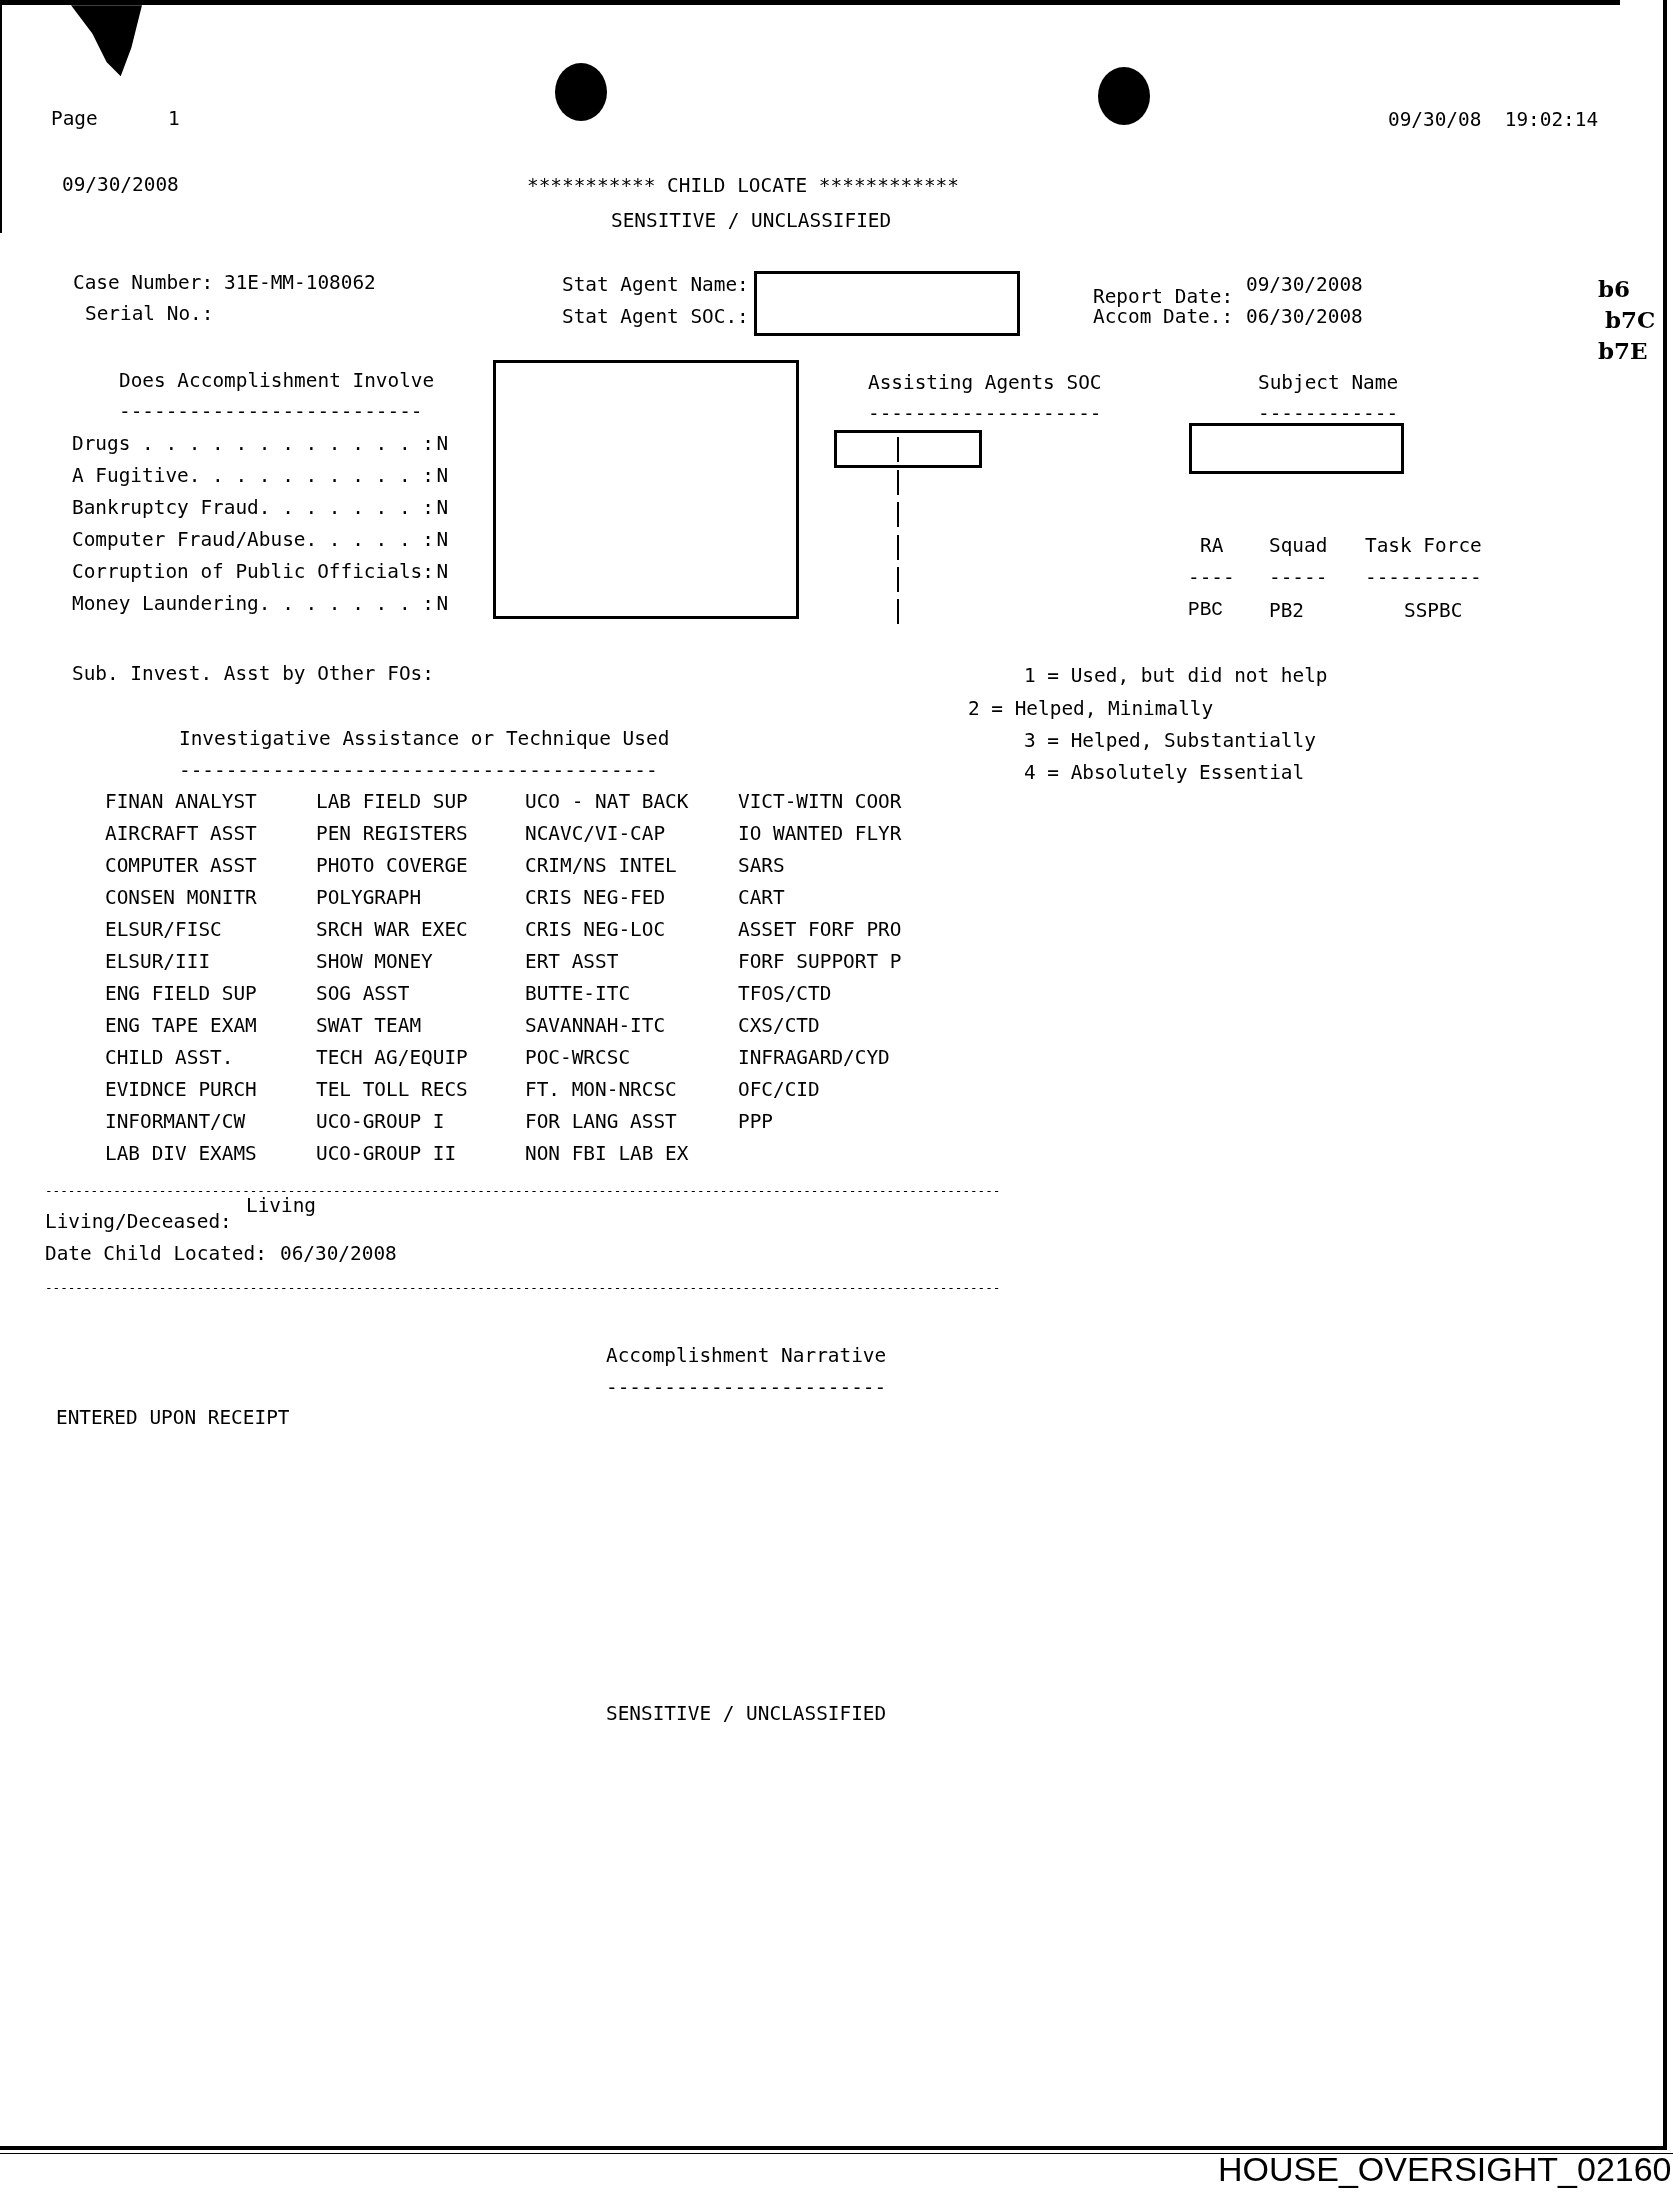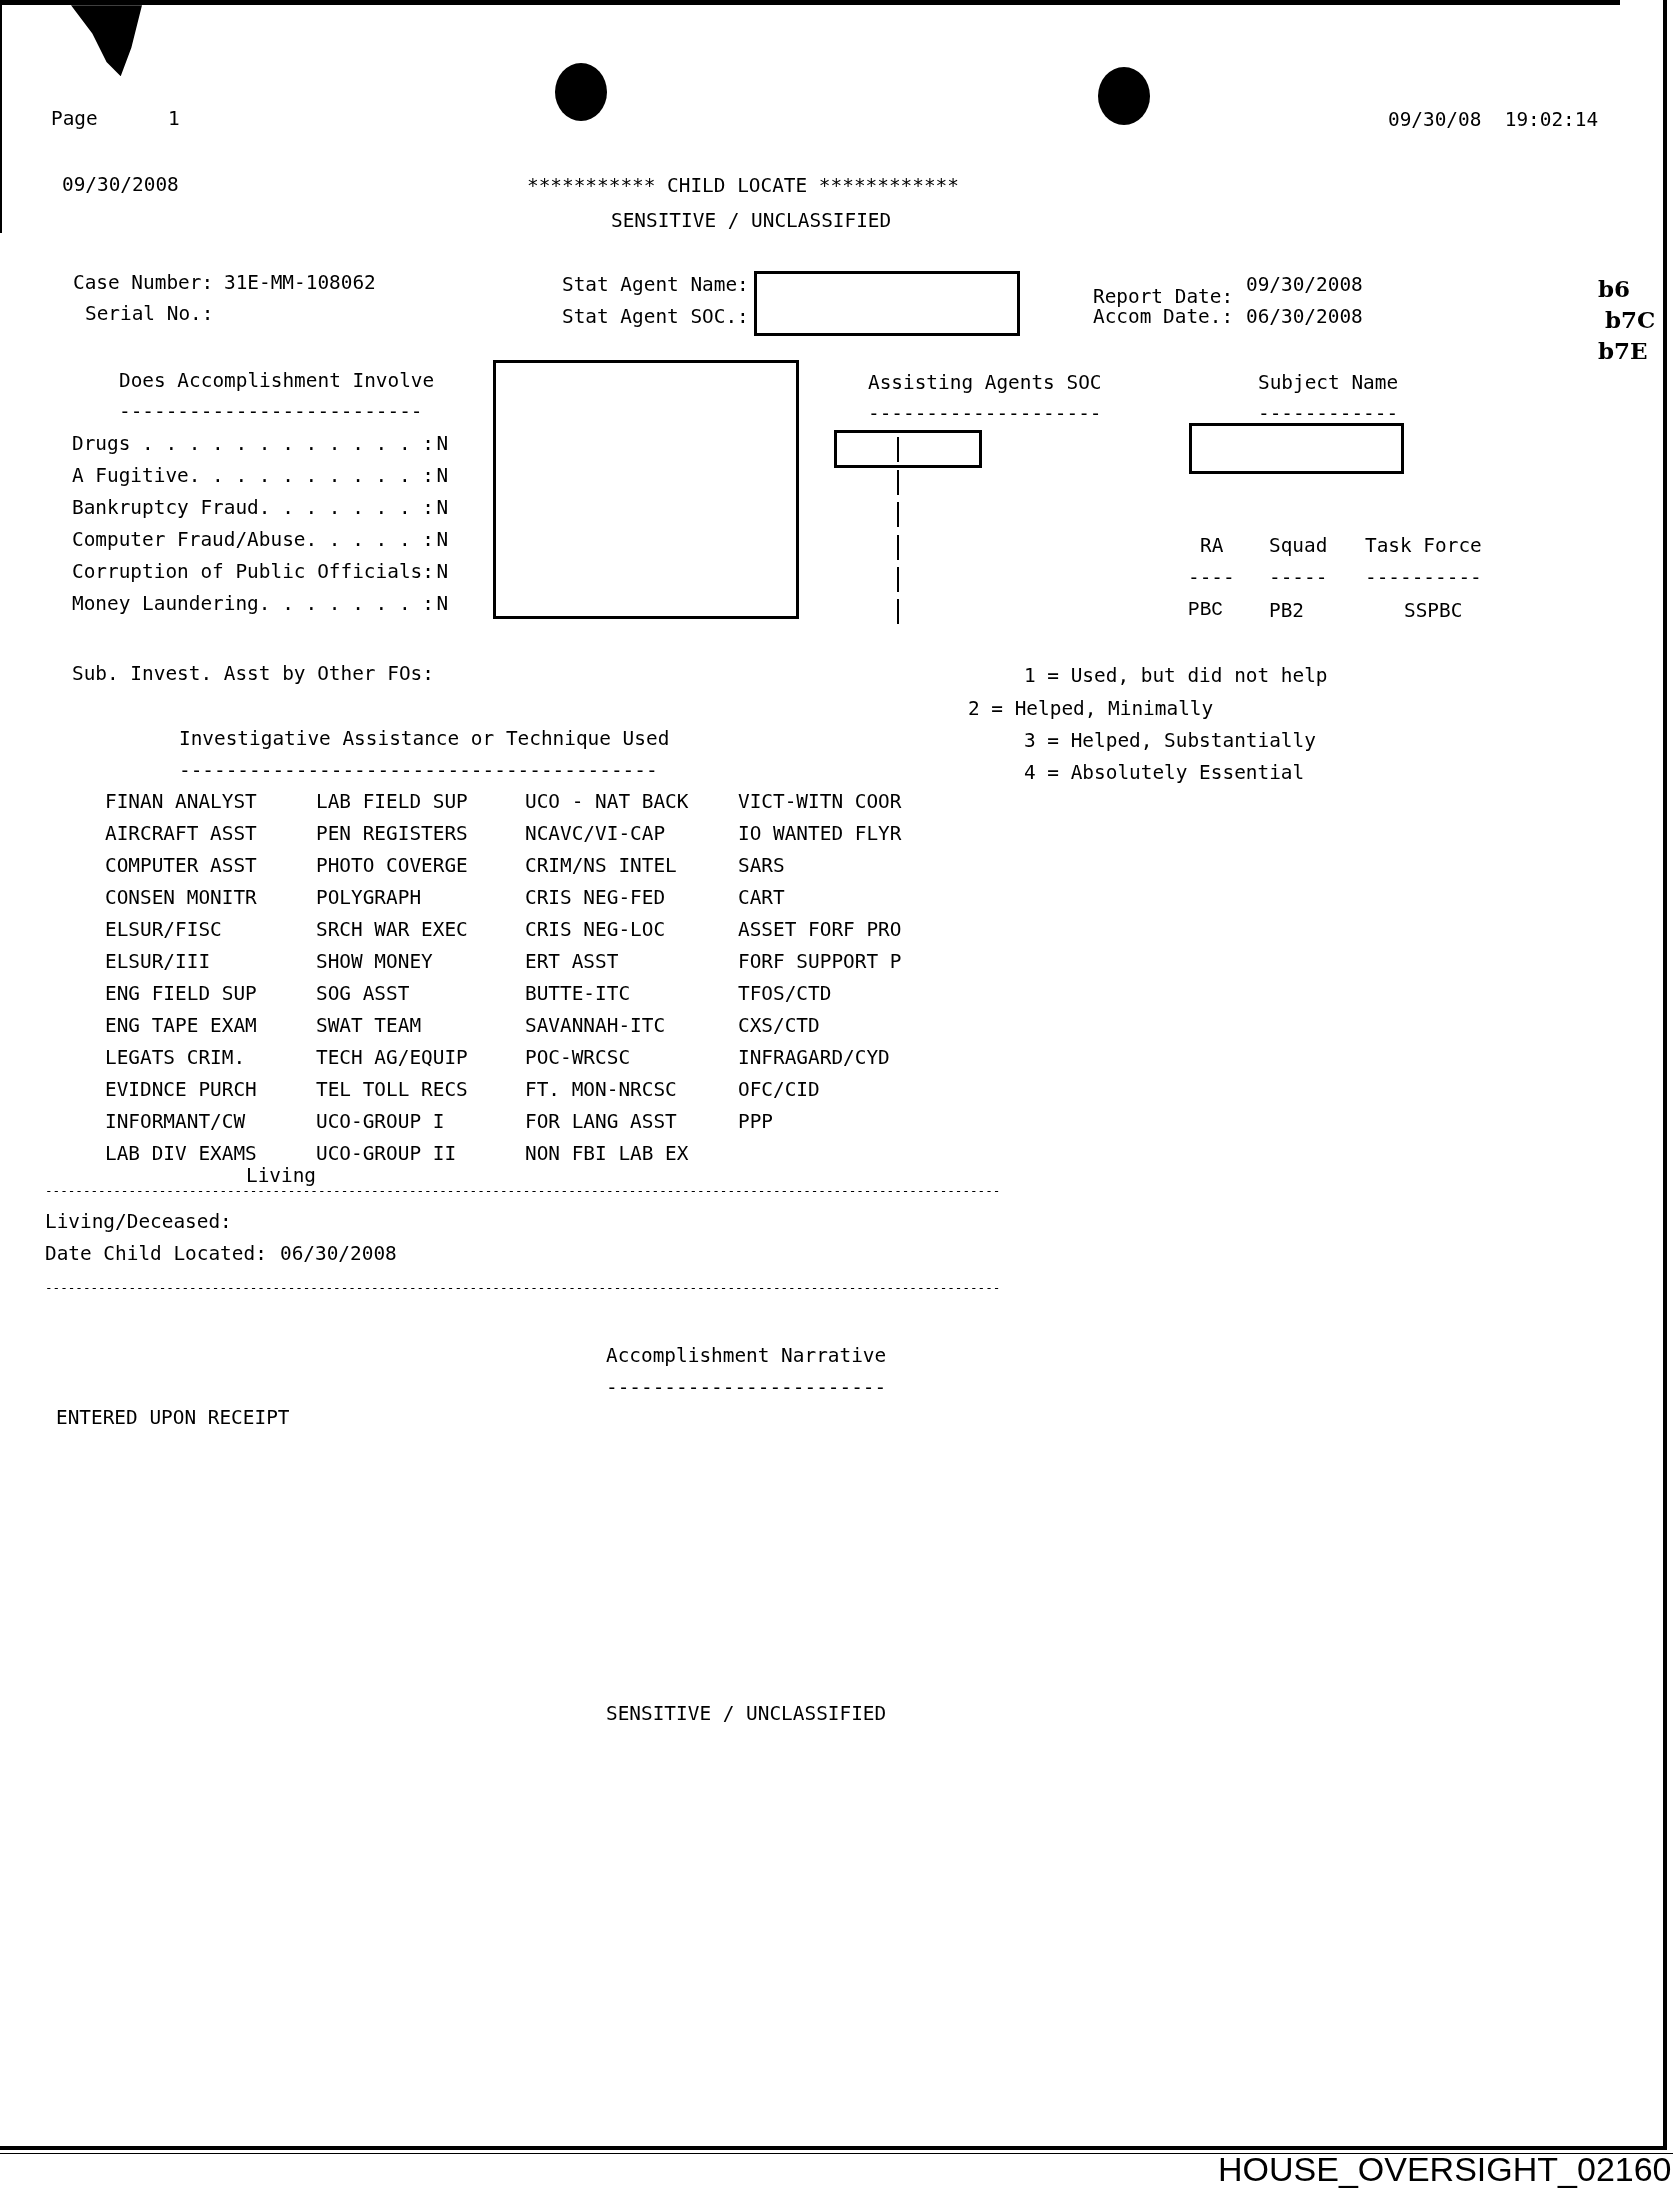--- a/index.html
+++ b/index.html
@@ -137,21 +137,21 @@
   <div class="tech-cell mono">ENG FIELD SUP</div>
   <div class="tech-cell mono">SOG ASST</div>
   <div class="tech-cell mono">BUTTE-ITC</div>
   <div class="tech-cell mono">TFOS/CTD</div>
 
   <div class="tech-cell mono">ENG TAPE EXAM</div>
   <div class="tech-cell mono">SWAT TEAM</div>
   <div class="tech-cell mono">SAVANNAH-ITC</div>
   <div class="tech-cell mono">CXS/CTD</div>
 
-  <div class="tech-cell mono">LEGATS CRIM.</div>
+  <div class="tech-cell mono">CHILD ASST.</div>
   <div class="tech-cell mono">TECH AG/EQUIP</div>
   <div class="tech-cell mono">POC-WRCSC</div>
   <div class="tech-cell mono">INFRAGARD/CYD</div>
 
   <div class="tech-cell mono">EVIDNCE PURCH</div>
   <div class="tech-cell mono">TEL TOLL RECS</div>
   <div class="tech-cell mono">FT. MON-NRCSC</div>
   <div class="tech-cell mono">OFC/CID</div>
 
   <div class="tech-cell mono">INFORMANT/CW</div>
@@ -160,21 +160,21 @@
   <div class="tech-cell mono">PPP</div>
 
   <div class="tech-cell mono">LAB DIV EXAMS</div>
   <div class="tech-cell mono">UCO-GROUP II</div>
   <div class="tech-cell mono">NON FBI LAB EX</div>
   <div class="tech-cell mono"></div>
 </div>
 
 <div class="abs mono" style="left:45px; top:1185px; font-size:12.6px; letter-spacing:0;">------------------------------------------------------------------------------------------------------------------------------</div>
 <div class="abs mono" style="left:45px; top:1212px;">Living/Deceased:</div>
-<div class="abs mono" style="left:246px; top:1166px;">Living</div>
+<div class="abs mono" style="left:246px; top:1196px;">Living</div>
 <div class="abs mono" style="left:45px; top:1244px;">Date Child Located:</div>
 <div class="abs mono" style="left:280px; top:1244px;">06/30/2008</div>
 <div class="abs mono" style="left:45px; top:1282px; font-size:12.6px; letter-spacing:0;">------------------------------------------------------------------------------------------------------------------------------</div>
 
 <div class="abs mono" style="left:606px; top:1346px;">Accomplishment Narrative</div>
 <div class="abs mono" style="left:606px; top:1378px;">------------------------</div>
 <div class="abs mono" style="left:56px; top:1408px;">ENTERED UPON RECEIPT</div>
 
 <div class="abs mono" style="left:606px; top:1704px;">SENSITIVE / UNCLASSIFIED</div>
 <div class="abs bates" style="left:1218px; top:2150px;">HOUSE_OVERSIGHT_021601</div>

